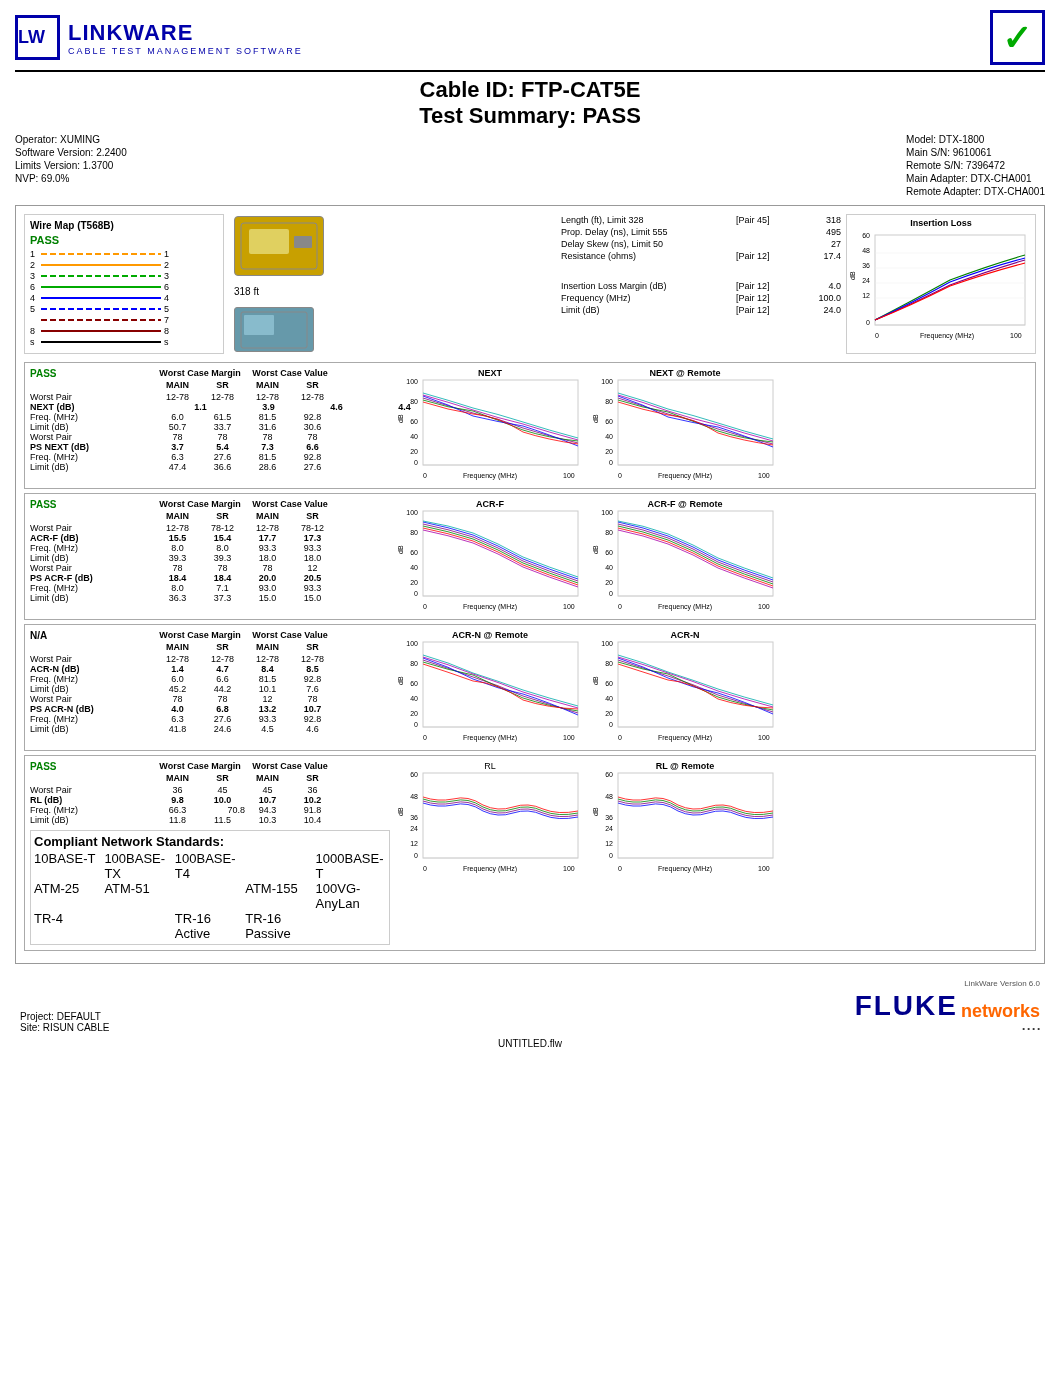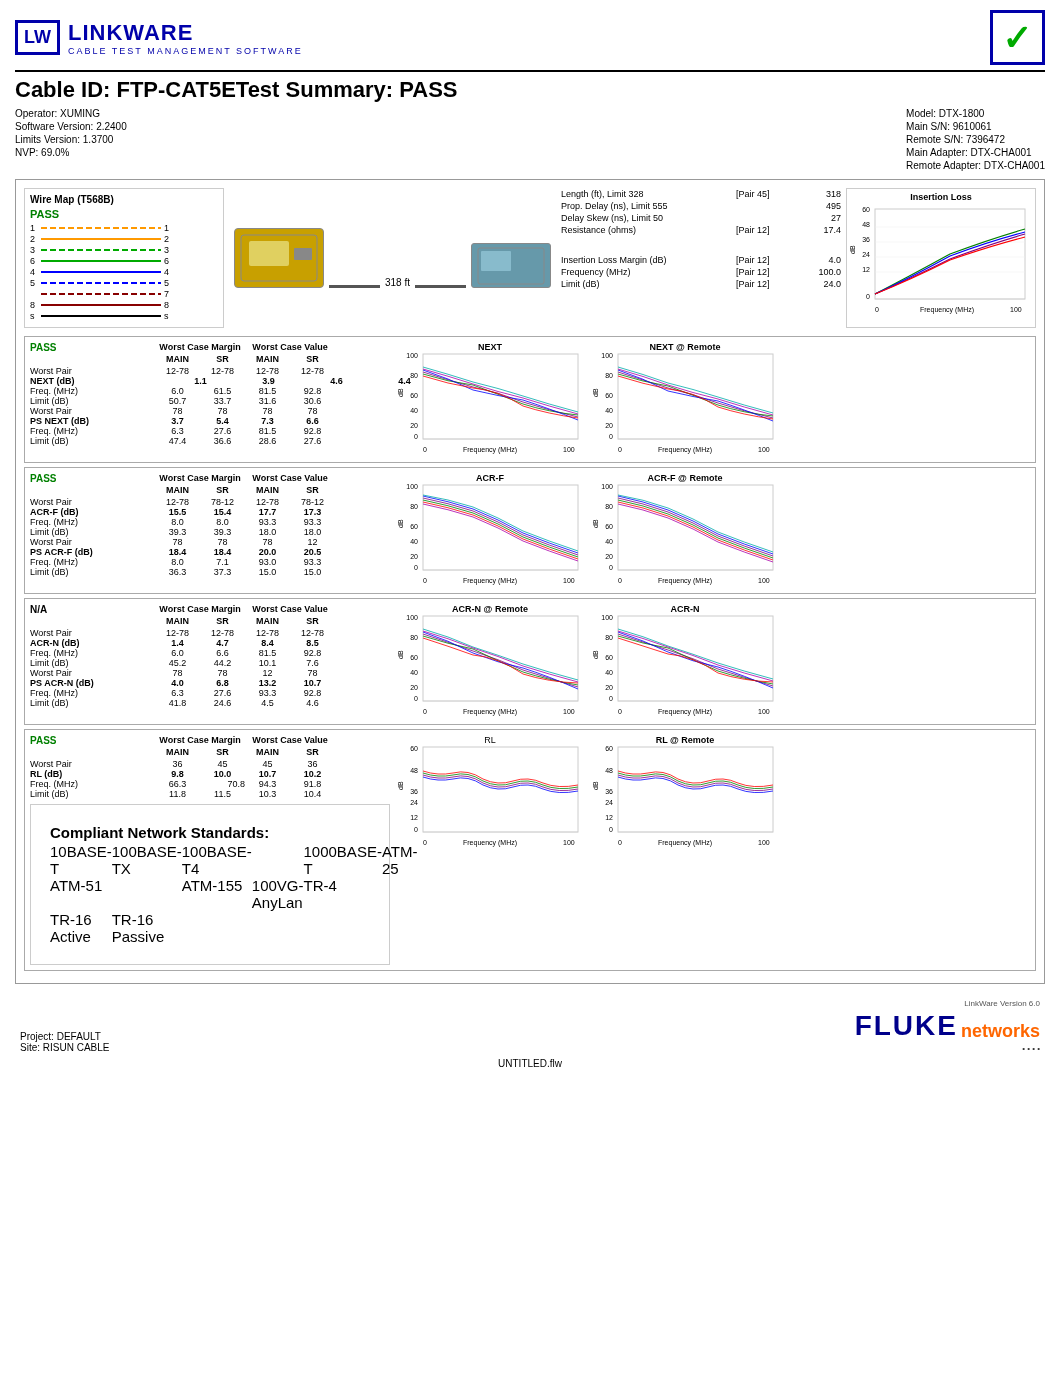--- a/index.html
+++ b/index.html
@@ -2,28 +2,28 @@
 <html><head>
   <meta charset="utf-8">
   <style>
     * { box-sizing: border-box; margin: 0; padding: 0; }
     body { font-family: Arial, sans-serif; font-size: 10px; background: #fff; width: 1060px; }
     .page { width: 1060px; padding: 10px 15px; background: #fff; }
 
     
     .header { display: flex; justify-content: space-between; align-items: center; border-bottom: 2px solid #000; padding-bottom: 5px; margin-bottom: 5px; }
     .logo-area { display: flex; align-items: center; gap: 8px; }
-    .logo-box { border: 3px solid #00a; width: 45px; height: 35px; display: flex; align-items: center; justify-content: center; font-weight: bold; font-size: 18px; color: #00a; }
+    .logo-box { border: 3px solid #00a; width: 45px; height: 45px; display: flex; align-items: center; justify-content: flex-start; font-weight: bold; font-size: 18px; color: #00a; }
     .logo-text .brand { font-size: 22px; font-weight: bold; color: #00a; letter-spacing: 1px; }
     .logo-text .sub { font-size: 9px; color: #00a; letter-spacing: 2px; }
     .pass-checkmark { border: 3px solid #00a; width: 55px; height: 55px; display: flex; align-items: center; justify-content: center; }
     .pass-checkmark .check { color: #0a0; font-size: 36px; font-weight: bold; }
 
     
-    .title-row { display: flex; align-items: center; margin: 5px 0; }
+    .title-row { display: flex; justify-content: space-between; align-items: center; margin: 5px 0; flex-direction: column; }
     .cable-id { font-size: 22px; font-weight: bold; }
     .test-summary { font-size: 22px; font-weight: bold; }
 
     
     .info-section { display: flex; justify-content: space-between; margin-bottom: 8px; font-size: 10px; }
     .info-col { display: flex; flex-direction: column; gap: 2px; }
     .info-col .bold { font-weight: bold; }
 
     
     .main-content { border: 1px solid #999; padding: 8px; margin-bottom: 5px; }
@@ -155,21 +155,21 @@
             <span style="width:8px;font-size:9px;">s</span>
             <svg width="120" height="4">
                 <line x1="0" y1="2" x2="120" y2="2" stroke="#000" stroke-width="2"></line>
               </svg>
             <span style="width:8px;font-size:9px;">s</span>
           </div>
         </div>
       </div>
 
       <div style="display:flex; flex-direction:column; align-items:center; justify-content:center; flex:1; gap:5px;">
-        <div style="display:flex; align-items:flex-end; gap:5px; width:100%;">
+        <div style="display:flex; align-items:flex-start; gap:5px; width:100%;flex-direction:column;">
 
           <div style="width:90px; height:60px; background:#c8a000; border:1px solid #888; border-radius:4px; display:flex; align-items:center; justify-content:center;">
             <svg width="80" height="50" viewBox="0 0 80 50">
               <rect x="2" y="2" width="76" height="46" fill="#c8a000" stroke="#888" rx="3"></rect>
               <rect x="10" y="8" width="40" height="25" fill="#e0d060" rx="2"></rect>
               <rect x="55" y="15" width="18" height="12" fill="#888" rx="1"></rect>
             </svg>
           </div>
           <div style="flex:1; height:3px; background:#555;"></div>
           <div style="font-size:10px; text-align:center; white-space:nowrap;">318 ft</div>
@@ -669,23 +669,23 @@
             <span style="text-align:center;">91.8</span>
           </div>
           <div style="display:grid; grid-template-columns:125px 45px 45px 45px 45px; font-size:9px;">
             <span>Limit (dB)</span>
             <span style="text-align:center;">11.8</span>
             <span style="text-align:center;">11.5</span>
             <span style="text-align:center;">10.3</span>
             <span style="text-align:center;">10.4</span>
           </div>
 
-          <div style="border:1px solid #ccc; padding:19px; margin-top:5px; font-size:15px;">
+          <div style="border:1px solid #ccc; padding:3px; margin-top:5px; font-size:13px;">
             <div style="font-weight:bold; margin-bottom:2px;">Compliant Network Standards:</div>
-            <div style="display:grid; grid-template-columns:repeat(6,1fr); gap:0px;">
+            <div style="display:grid; grid-template-columns:repeat(5,1fr); gap:0px;">
               <span>10BASE-T</span>
               <span>100BASE-TX</span>
               <span>100BASE-T4</span>
               <span></span>
               <span>1000BASE-T</span>
               <span>ATM-25</span>
               <span>ATM-51</span>
               <span></span>
               <span>ATM-155</span>
               <span>100VG-AnyLan</span>

